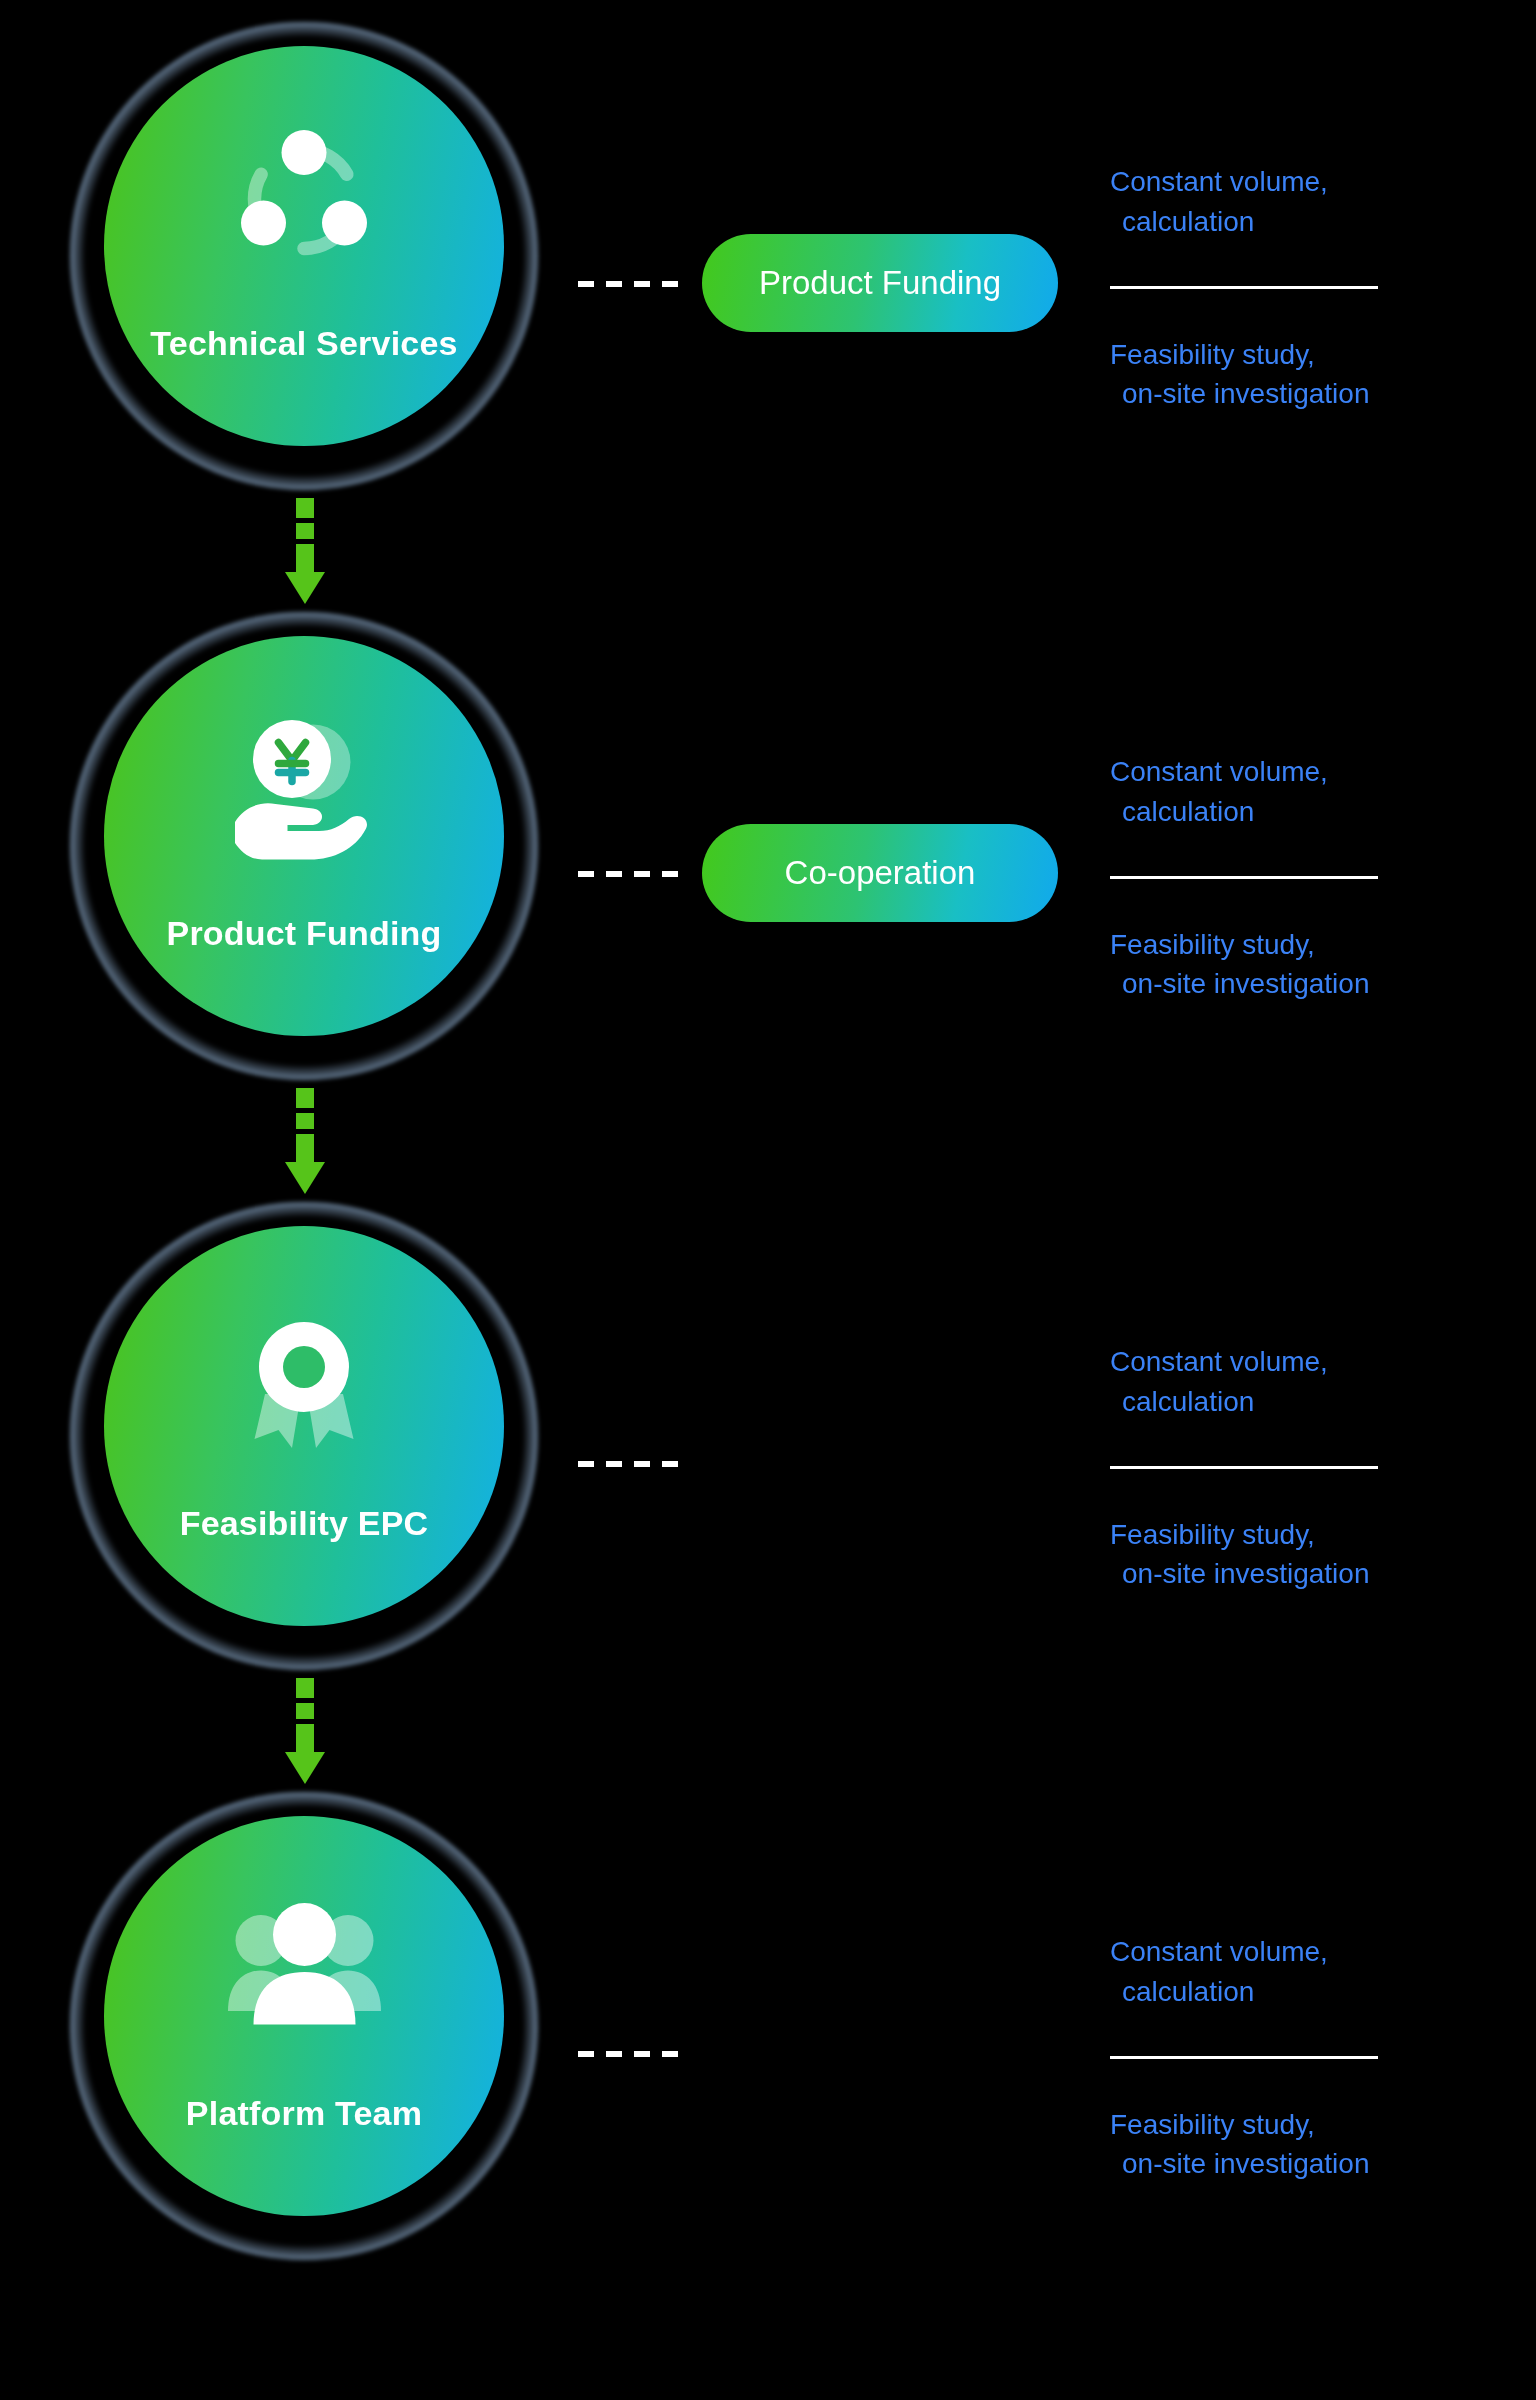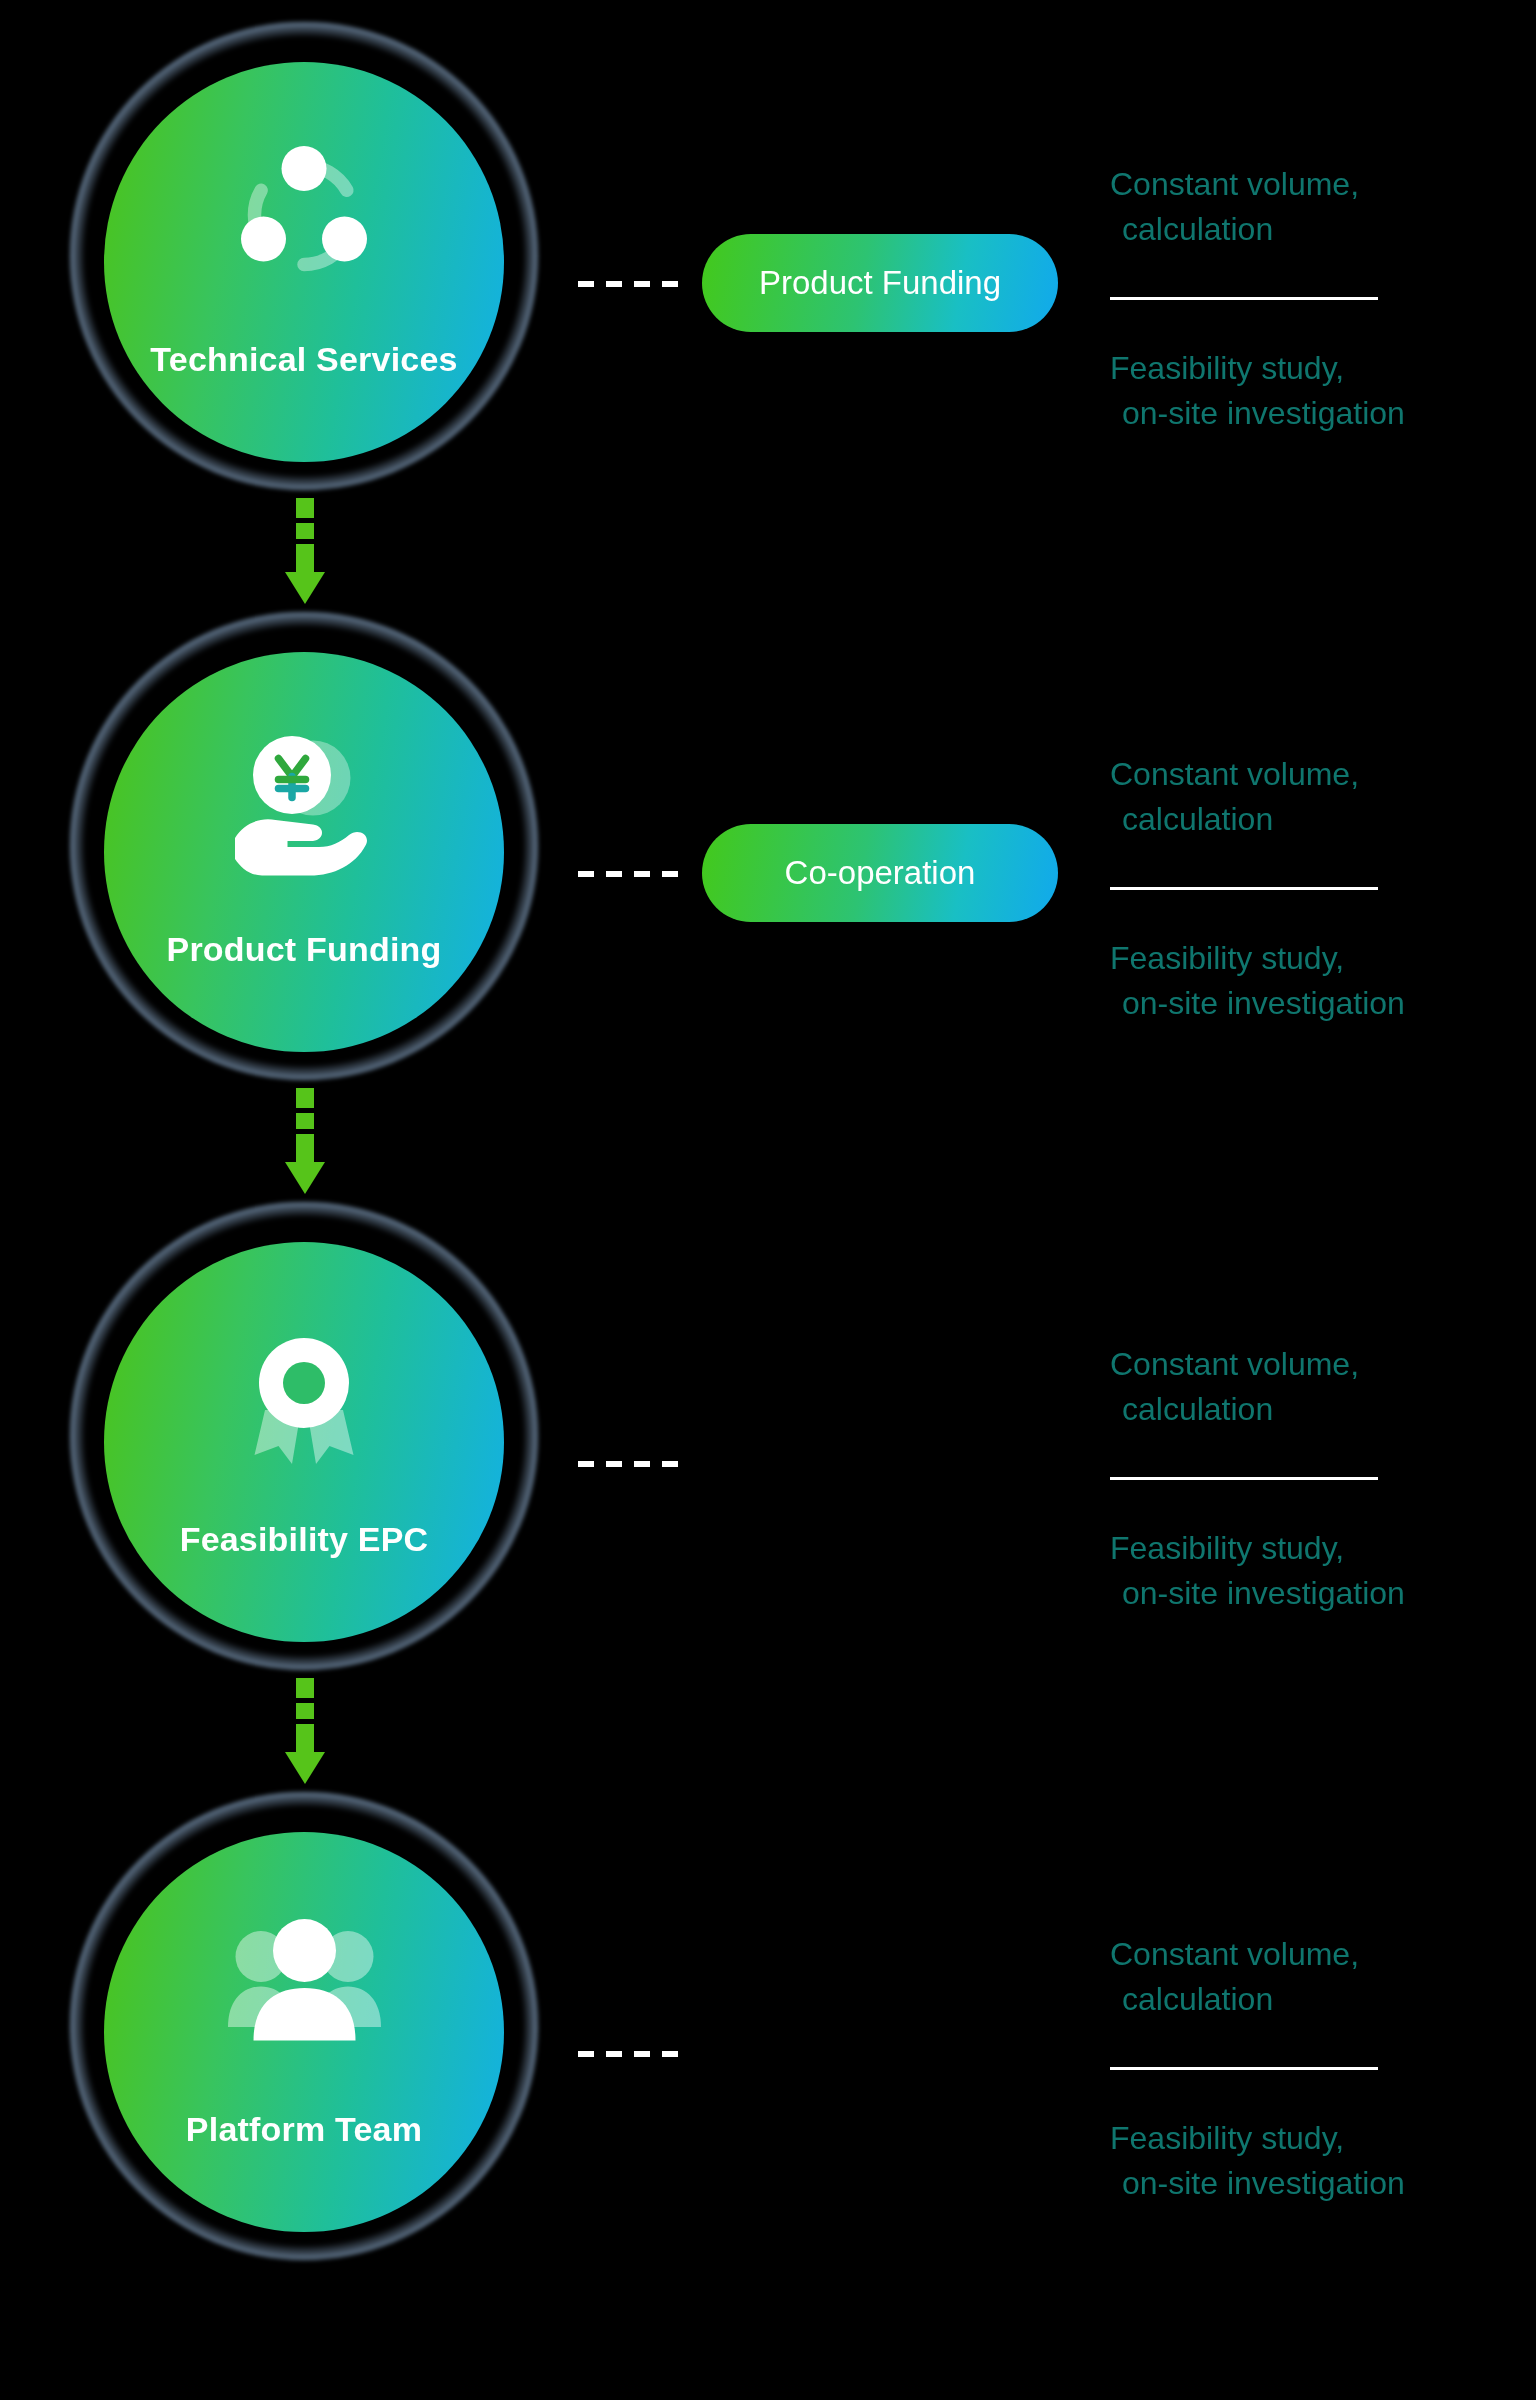--- a/index.html
+++ b/index.html
@@ -56,21 +56,21 @@
                 rgba(138,168,200,0.0) 66%,
                 rgba(138,168,200,0.92) 72%,
                 rgba(138,168,200,0.78) 82%,
                 rgba(138,168,200,0.22) 92%,
                 rgba(138,168,200,0.0) 100%);
     filter: blur(2px);
   }
   .node-disc {
     position: absolute;
     left: 34px;
-    top: 40px;
+    top: 24px;
     width: 400px;
     height: 400px;
     border-radius: 50%;
     background: linear-gradient(100deg, #4cc417 0%, #38c45e 32%, #1fbf9a 62%, #12b0e8 100%);
     overflow: hidden;
   }
   .node-icon {
     position: absolute;
     left: 0;
     top: 58px;
@@ -124,23 +124,23 @@
   .pill.h1 { top: 212px; width: 356px; height: 98px; border-radius: 49px; }
 
   
   .info {
     position: absolute;
     left: 1110px;
     width: 380px;
   }
   .info-0 { top: 140px; }
   .info-line {
-    font-size: 32px;
+    font-size: 28px;
     line-height: 1.42;
-    color: #0f766e;
+    color: #3b82f6;
     white-space: pre-line;
   }
   .info-line.second { text-indent: 12px; }
   .info-rule {
     width: 268px;
     height: 3px;
     background: #ffffff;
     margin: 44px 0 46px 0;
   }
 

